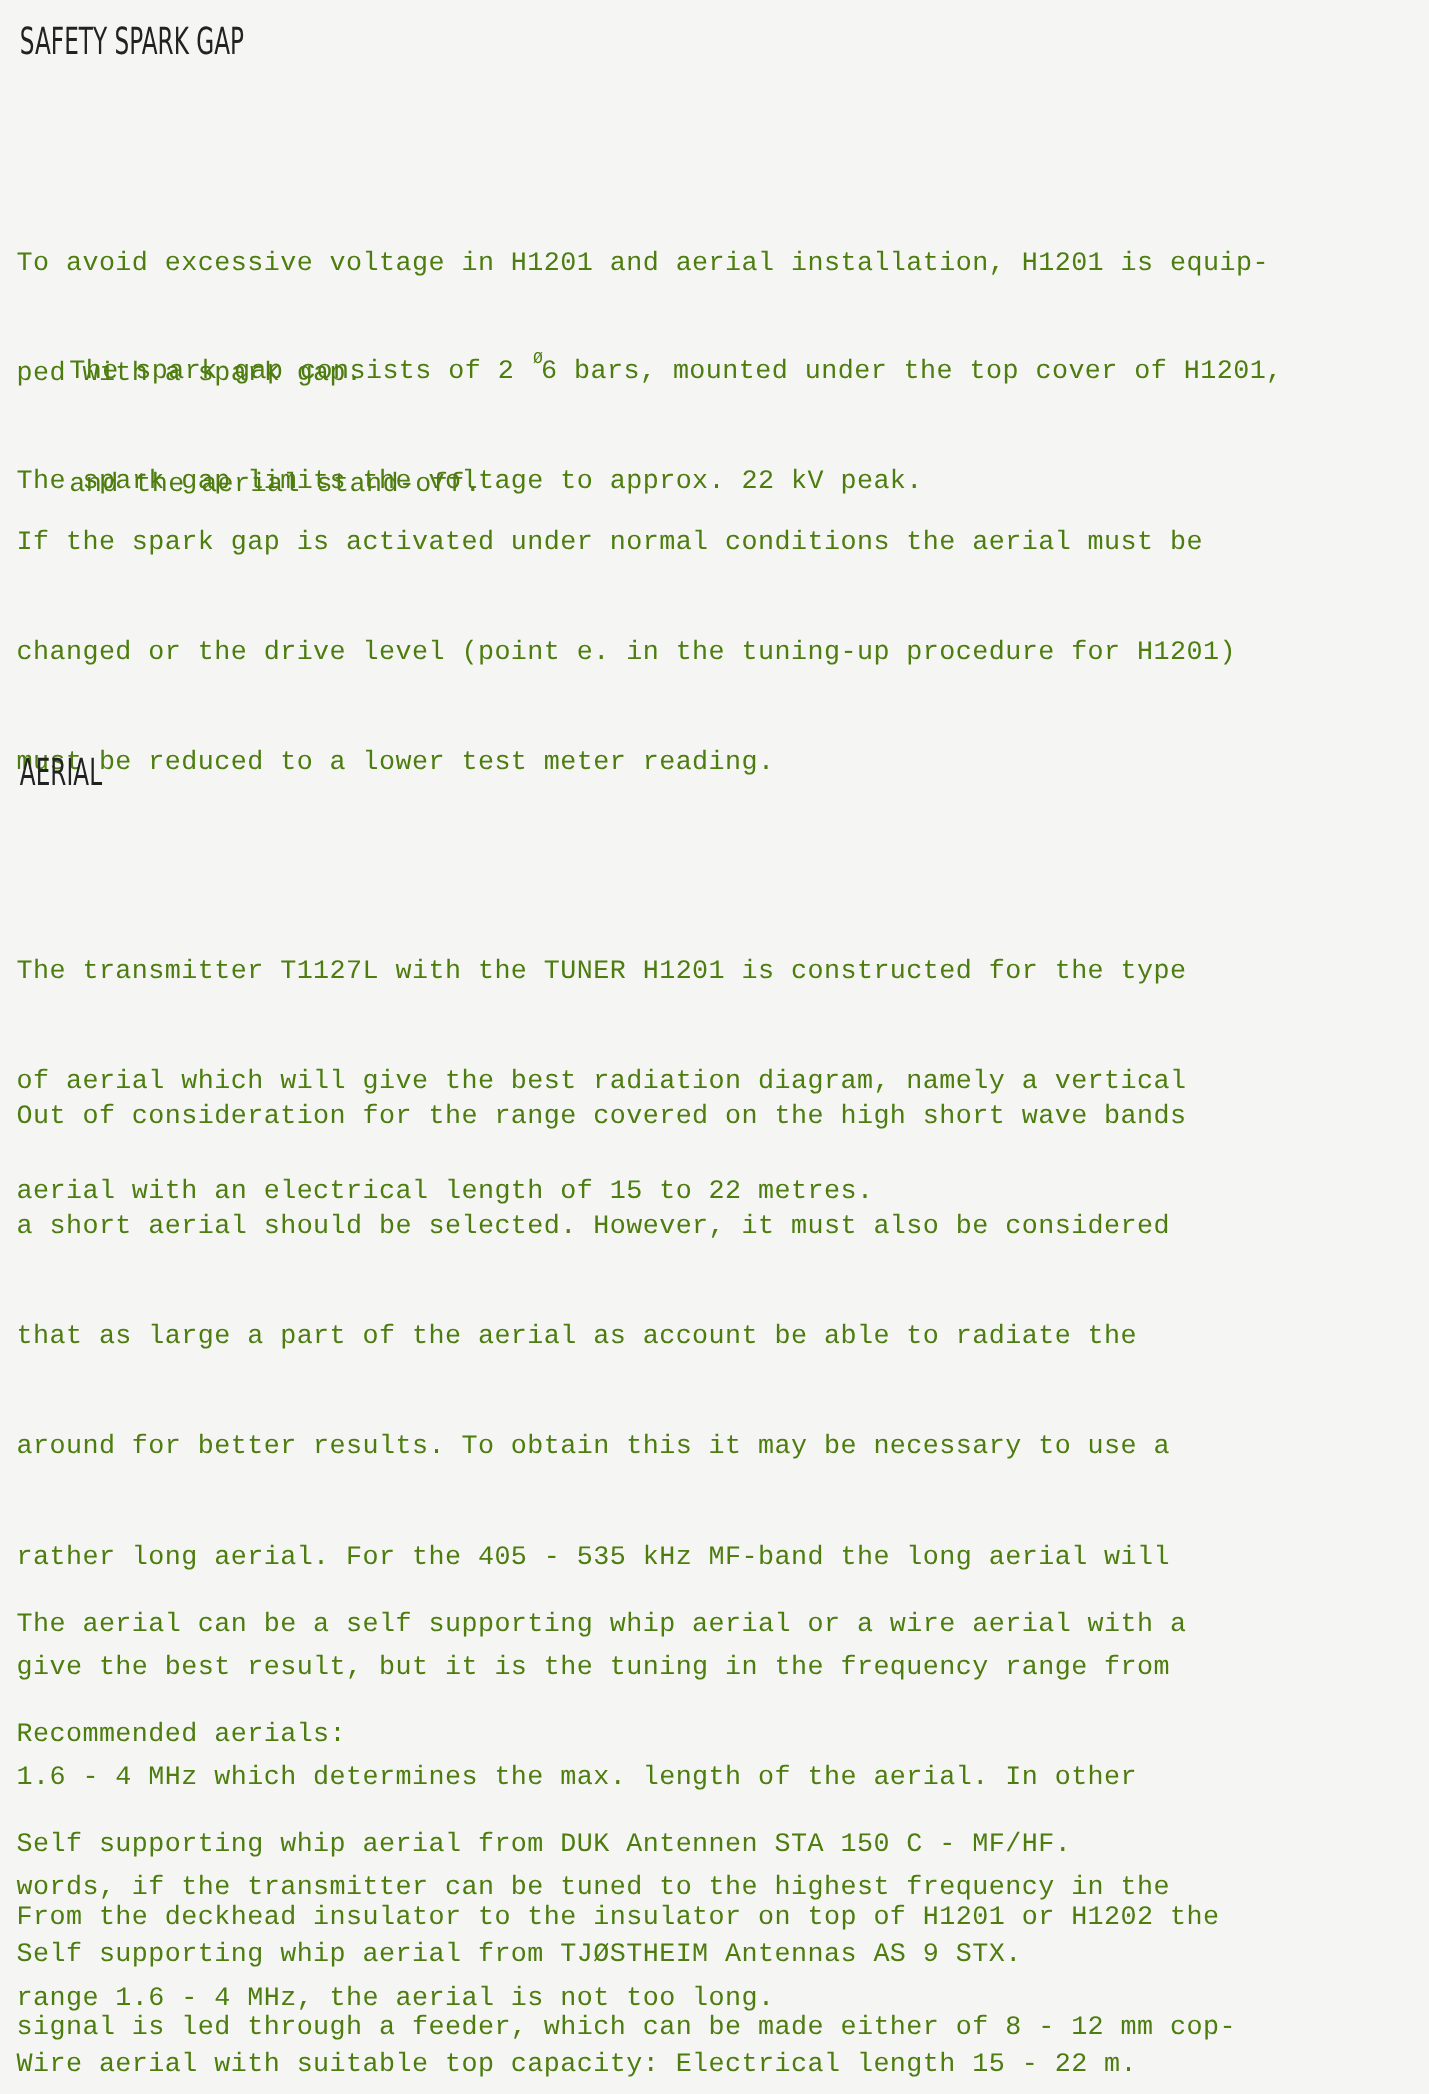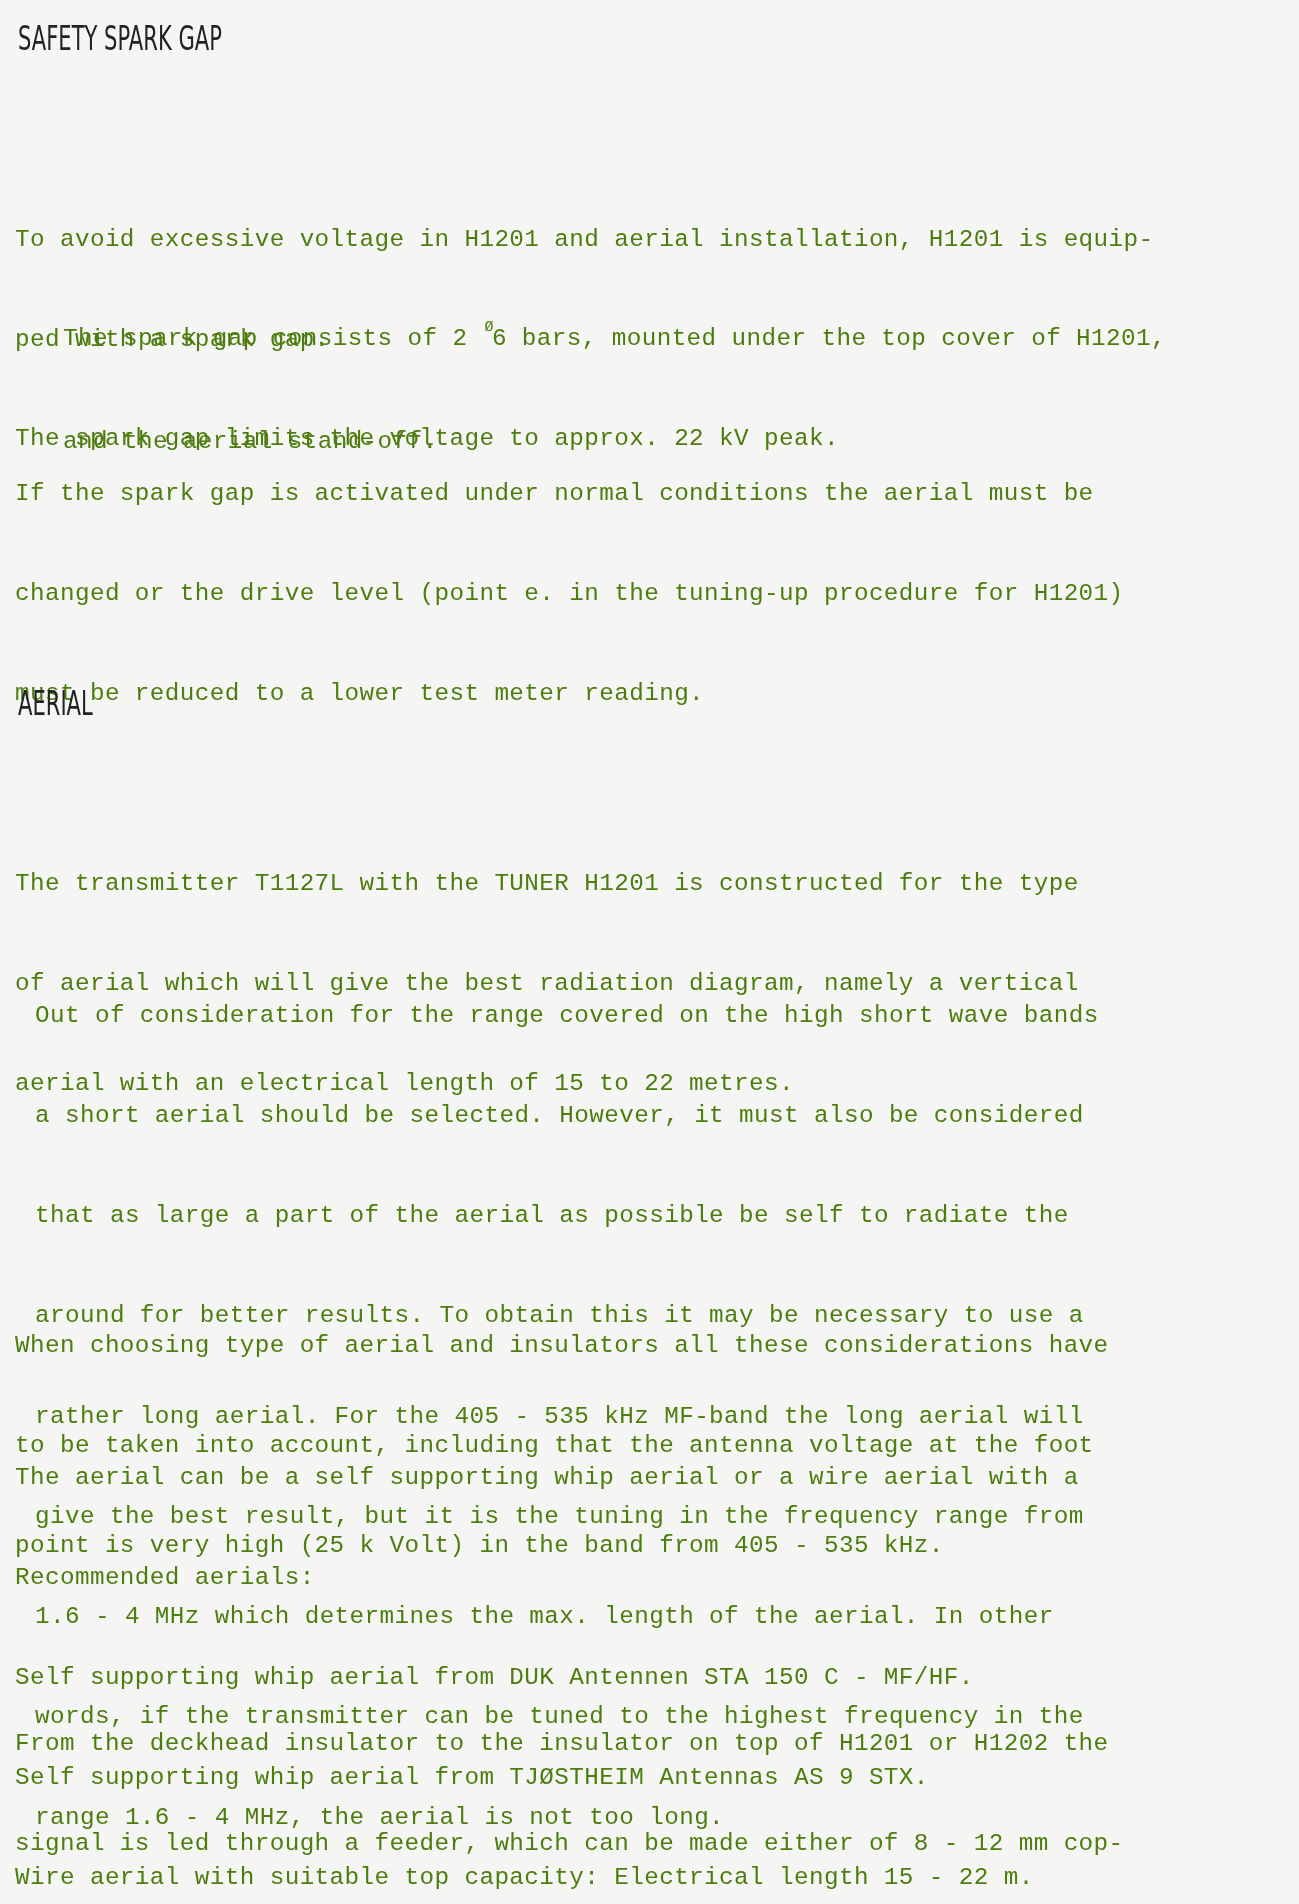--- a/index.html
+++ b/index.html
@@ -77,37 +77,32 @@
   </p>
 
   <h1 class="heading" style="top:683px;">AERIAL</h1>
 
   <p class="para" style="top:800px;">
     <span class="line">The transmitter T1127L with the TUNER H1201 is constructed for the type</span>
     <span class="line">of aerial which will give the best radiation diagram, namely a vertical</span>
     <span class="line">aerial with an electrical length of 15 to 22 metres.</span>
   </p>
 
-  <p class="para" style="top:932px;margin-left:20px;">
+  <p class="para" style="top:932px;">
     <span class="line">Out of consideration for the range covered on the high short wave bands</span>
     <span class="line">a short aerial should be selected. However, it must also be considered</span>
-    <span class="line">that as large a part of the aerial as possible be self to radiate the</span>
+    <span class="line">that as large a part of the aerial as account be able to radiate the</span>
     <span class="line">around for better results. To obtain this it may be necessary to use a</span>
     <span class="line">rather long aerial. For the 405 - 535 kHz MF-band the long aerial will</span>
     <span class="line">give the best result, but it is the tuning in the frequency range from</span>
     <span class="line">1.6 - 4 MHz which determines the max. length of the aerial. In other</span>
     <span class="line">words, if the transmitter can be tuned to the highest frequency in the</span>
     <span class="line">range 1.6 - 4 MHz, the aerial is not too long.</span>
   </p>
 
-  <p class="para" style="top:1262px;">
-    <span class="line">When choosing type of aerial and insulators all these considerations have</span>
-    <span class="line">to be taken into account, including that the antenna voltage at the foot</span>
-    <span class="line">point is very high (25 k Volt) in the band from 405 - 535 kHz.</span>
-  </p>
 
   <p class="para" style="top:1394px;">
     <span class="line">The aerial can be a self supporting whip aerial or a wire aerial with a</span>
   </p>
 
   <p class="para" style="top:1494px;">
     <span class="line">Recommended aerials:</span>
     <span class="line">Self supporting whip aerial from DUK Antennen STA 150 C - MF/HF.</span>
     <span class="line">Self supporting whip aerial from TJØSTHEIM Antennas AS 9 STX.</span>
     <span class="line">Wire aerial with suitable top capacity: Electrical length 15 - 22 m.</span>

